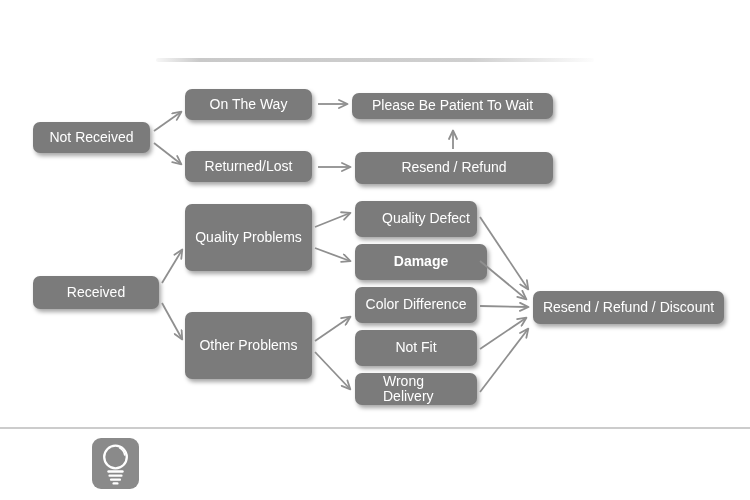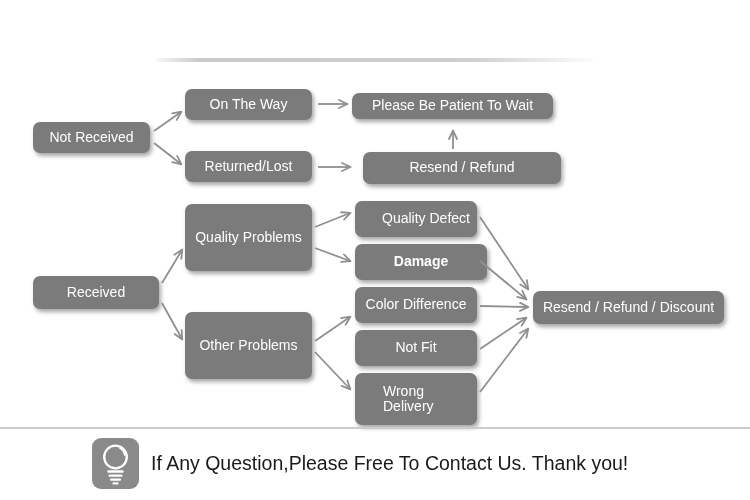--- a/index.html
+++ b/index.html
@@ -39,29 +39,29 @@
 
 <div class="stage">
 
   <div class="title-underline"></div>
 
   <div id="nodes">
       <div class="node" style="left: 33px; top: 122px; width: 117px; height: 31px;">Not Received</div>
       <div class="node" style="left: 185px; top: 89px; width: 127px; height: 31px;">On The Way</div>
       <div class="node" style="left: 185px; top: 151px; width: 127px; height: 31px;">Returned/Lost</div>
       <div class="node" style="left: 352px; top: 93px; width: 201px; height: 26px;">Please Be Patient To Wait</div>
-      <div class="node" style="left: 355px; top: 152px; width: 198px; height: 32px; margin-left: 8px;">Resend / Refund</div>
+      <div class="node" style="left: 355px; top: 152px; width: 198px; height: 32px;">Resend / Refund</div>
       <div class="node" style="left: 33px; top: 276px; width: 126px; height: 33px;">Received</div>
       <div class="node" style="left: 185px; top: 204px; width: 127px; height: 67px;">Quality Problems</div>
       <div class="node" style="left: 185px; top: 312px; width: 127px; height: 67px;">Other Problems</div>
       <div class="node" style="left: 355px; top: 201px; width: 122px; height: 36px; padding-left: 24px;">Quality Defect</div>
       <div class="node" style="left: 355px; top: 244px; width: 132px; height: 36px; font-weight: bold;">Damage</div>
       <div class="node" style="left: 355px; top: 287px; width: 122px; height: 36px;">Color Difference</div>
       <div class="node" style="left: 355px; top: 330px; width: 122px; height: 36px;">Not Fit</div>
-      <div class="node" style="left: 355px; top: 373px; width: 122px; height: 52px; padding-left: 28px;">Wrong Delivery</div>
+      <div class="node" style="left: 355px; top: 373px; width: 122px; height: 32px; padding-left: 28px;">Wrong Delivery</div>
       <div class="node" style="left: 533px; top: 291px; width: 191px; height: 33px;">Resend / Refund / Discount</div>
     </div>
 
   <svg id="arrow-layer" class="arrows" width="750" height="500">
     <defs>
       <marker id="ah" viewBox="0 0 12 10" refX="9.5" refY="5" markerWidth="12" markerHeight="10" orient="auto" markerUnits="userSpaceOnUse">
         <path id="ah-path" d="M1.5,1 L10,5 L1.5,9" fill="none" stroke="#8f8f8f" stroke-width="1.8" stroke-linecap="round" stroke-linejoin="round"></path>
       </marker>
     </defs>
   <line x1="154" y1="131" x2="181" y2="112" stroke="#8f8f8f" stroke-width="1.8" marker-end="url(#ah)"></line>
@@ -87,15 +87,14 @@
   <div class="bulb-box">
     <svg width="47" height="51" viewBox="0 0 47 51">
       <circle cx="23.5" cy="19" r="11.3" fill="none" stroke="#ffffff" stroke-width="2.3"></circle>
       <path d="M 27.5 9.8 A 9.6 9.6 0 0 1 32.6 17" fill="none" stroke="#ffffff" stroke-width="1.5" stroke-linecap="round"></path>
       <line x1="16.5" y1="33.5" x2="30.5" y2="33.5" stroke="#ffffff" stroke-width="2.4" stroke-linecap="round"></line>
       <line x1="17.5" y1="37.7" x2="29.5" y2="37.7" stroke="#ffffff" stroke-width="2.2" stroke-linecap="round"></line>
       <line x1="19" y1="41.7" x2="28" y2="41.7" stroke="#ffffff" stroke-width="2.2" stroke-linecap="round"></line>
       <line x1="21.7" y1="45.4" x2="25.3" y2="45.4" stroke="#ffffff" stroke-width="2.4" stroke-linecap="round"></line>
     </svg>
   </div>
-  <div class="footer-text">If Any Question,Please Free To Contact Us. Thank you!</div>
 
 </div>
 
 </body></html>

